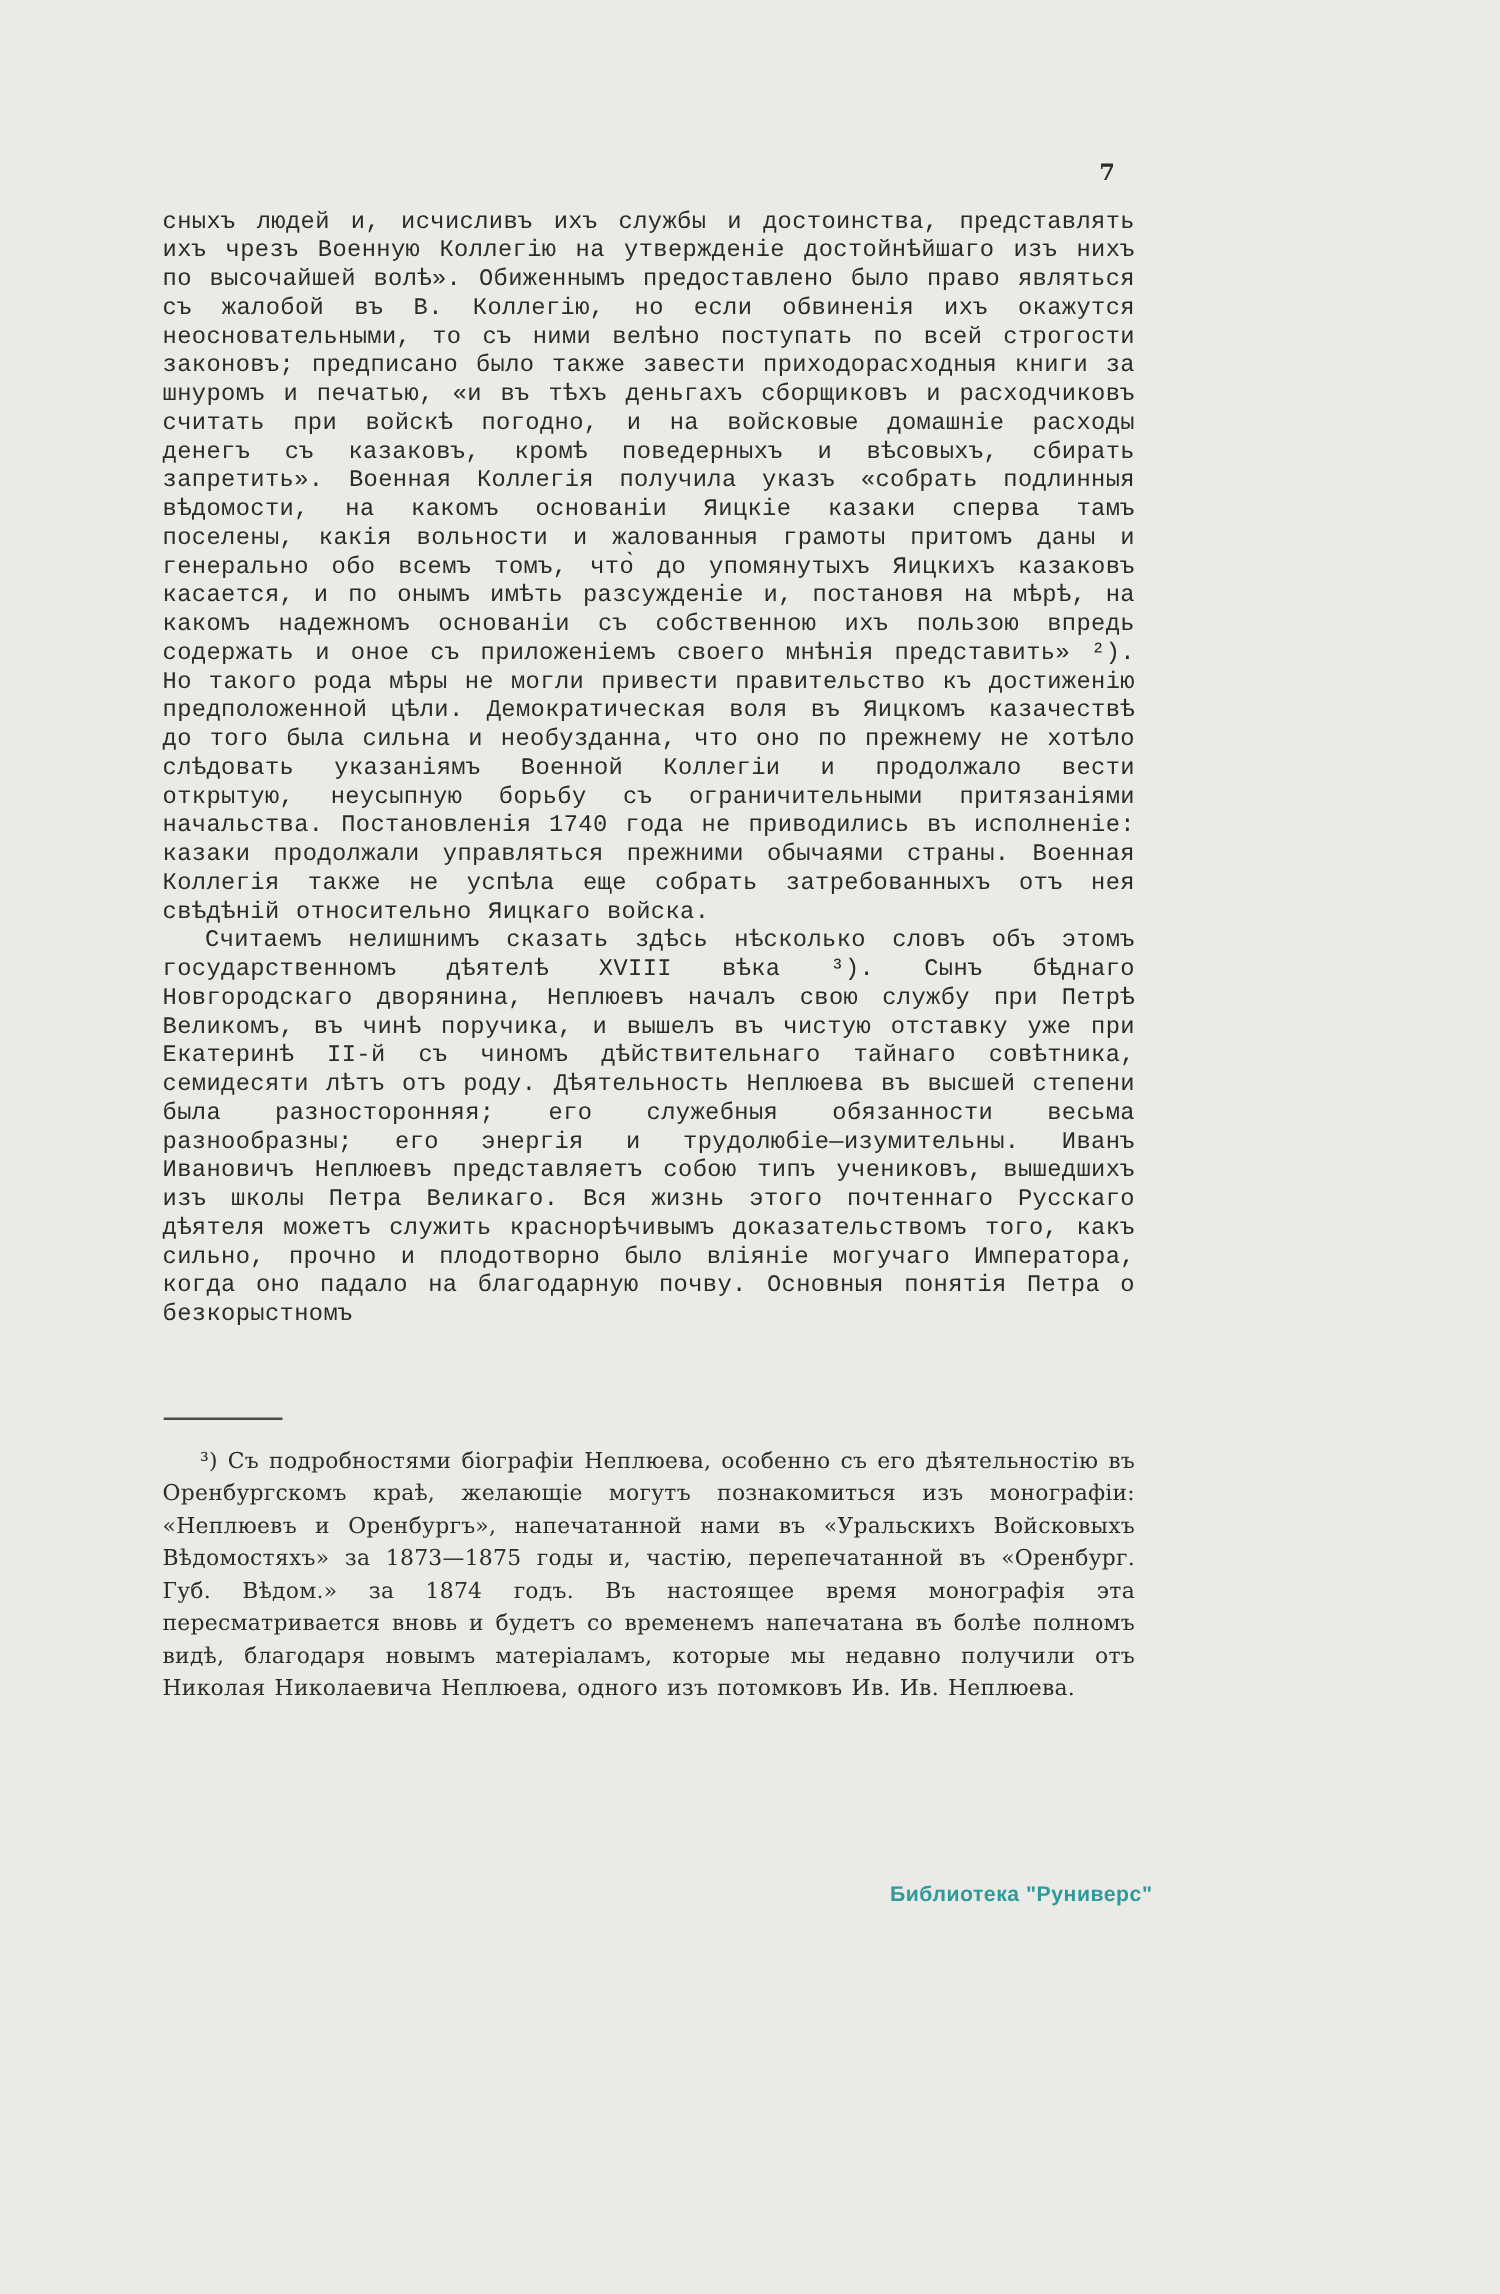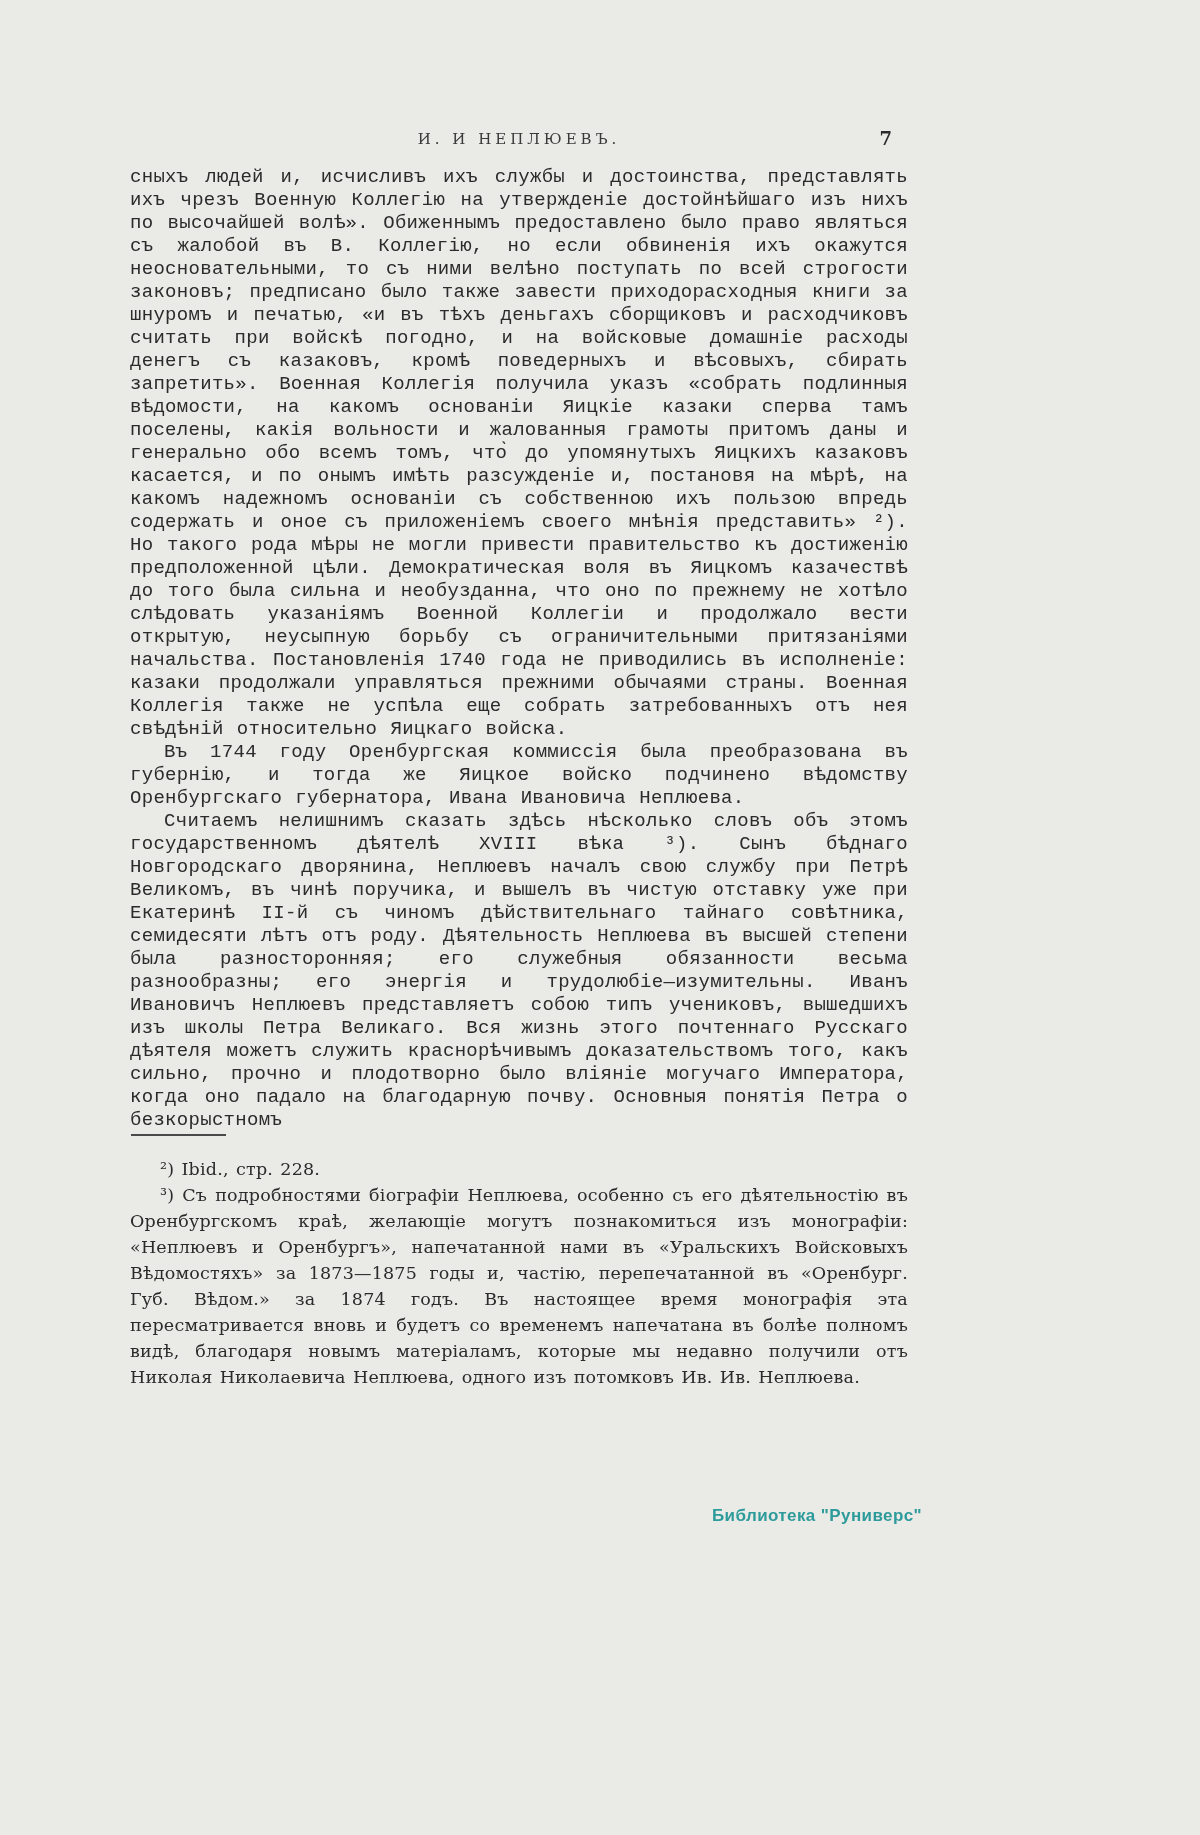--- a/index.html
+++ b/index.html
@@ -80,32 +80,29 @@
     letter-spacing: 0.4px;
     color: #2e9b9b;
   }
 </style>
 </head>
 <body>
 
 <div class="page">
 
   <div class="header">
-    <span class="running-title">И. И НЕПЛЮЕВЪ.</span>
     <span class="page-number">7</span>
   </div>
 
   <div class="body-text">
     <p class="no-indent">сныхъ людей и, исчисливъ ихъ службы и достоинства, представлять ихъ чрезъ Военную Коллегію на утвержденіе достойнѣйшаго изъ нихъ по высочайшей волѣ». Обиженнымъ предоставлено было право являться съ жалобой въ В. Коллегію, но если обвиненія ихъ окажутся неосновательными, то съ ними велѣно поступать по всей строгости законовъ; предписано было также завести приходорасходныя книги за шнуромъ и печатью, «и въ тѣхъ деньгахъ сборщиковъ и расходчиковъ считать при войскѣ погодно, и на войсковые домашніе расходы денегъ съ казаковъ, кромѣ поведерныхъ и вѣсовыхъ, сбирать запретить». Военная Коллегія получила указъ «собрать подлинныя вѣдомости, на какомъ основаніи Яицкіе казаки сперва тамъ поселены, какія вольности и жалованныя грамоты притомъ даны и генерально обо всемъ томъ, что̀ до упомянутыхъ Яицкихъ казаковъ касается, и по онымъ имѣть разсужденіе и, постановя на мѣрѣ, на какомъ надежномъ основаніи съ собственною ихъ пользою впредь содержать и оное съ приложеніемъ своего мнѣнія представить» ²). Но такого рода мѣры не могли привести правительство къ достиженію предположенной цѣли. Демократическая воля въ Яицкомъ казачествѣ до того была сильна и необузданна, что оно по прежнему не хотѣло слѣдовать указаніямъ Военной Коллегіи и продолжало вести открытую, неусыпную борьбу съ ограничительными притязаніями начальства. Постановленія 1740 года не приводились въ исполненіе: казаки продолжали управляться прежними обычаями страны. Военная Коллегія также не успѣла еще собрать затребованныхъ отъ нея свѣдѣній относительно Яицкаго войска.</p>
-    <p>Въ 1744 году Оренбургская коммиссія была преобразована въ губернію, и тогда же Яицкое войско подчинено вѣдомству Оренбургскаго губернатора, Ивана Ивановича Неплюева.</p>
     <p>Считаемъ нелишнимъ сказать здѣсь нѣсколько словъ объ этомъ государственномъ дѣятелѣ XVIII вѣка ³). Сынъ бѣднаго Новгородскаго дворянина, Неплюевъ началъ свою службу при Петрѣ Великомъ, въ чинѣ поручика, и вышелъ въ чистую отставку уже при Екатеринѣ II-й съ чиномъ дѣйствительнаго тайнаго совѣтника, семидесяти лѣтъ отъ роду. Дѣятельность Неплюева въ высшей степени была разносторонняя; его служебныя обязанности весьма разнообразны; его энергія и трудолюбіе—изумительны. Иванъ Ивановичъ Неплюевъ представляетъ собою типъ учениковъ, вышедшихъ изъ школы Петра Великаго. Вся жизнь этого почтеннаго Русскаго дѣятеля можетъ служить краснорѣчивымъ доказательствомъ того, какъ сильно, прочно и плодотворно было вліяніе могучаго Императора, когда оно падало на благодарную почву. Основныя понятія Петра о безкорыстномъ</p>
   </div>
 
   <div class="footnote-rule"></div>
 
   <div class="footnotes">
-    <p>²) Ibid., стр. 228.</p>
     <p>³) Съ подробностями біографіи Неплюева, особенно съ его дѣятельностію въ Оренбургскомъ краѣ, желающіе могутъ познакомиться изъ монографіи: «Неплюевъ и Оренбургъ», напечатанной нами въ «Уральскихъ Войсковыхъ Вѣдомостяхъ» за 1873—1875 годы и, частію, перепечатанной въ «Оренбург. Губ. Вѣдом.» за 1874 годъ. Въ настоящее время монографія эта пересматривается вновь и будетъ со временемъ напечатана въ болѣе полномъ видѣ, благодаря новымъ матеріаламъ, которые мы недавно получили отъ Николая Николаевича Неплюева, одного изъ потомковъ Ив. Ив. Неплюева.</p>
   </div>
 
   <div class="watermark">Библиотека "Руниверс"</div>
 
 </div>
 
 </body></html>

